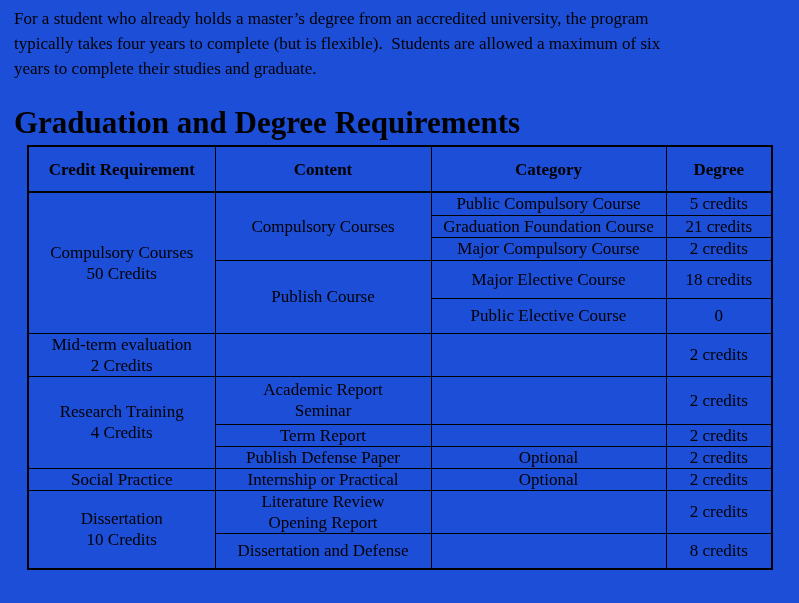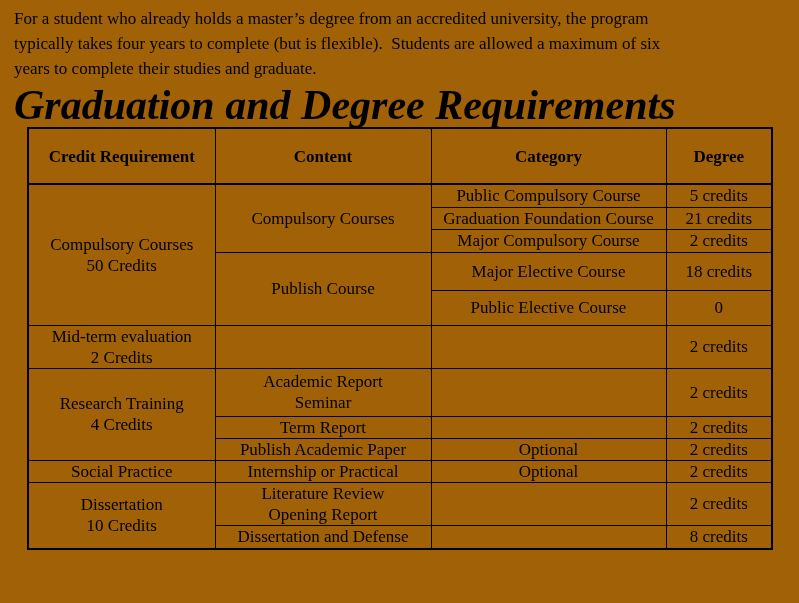--- a/index.html
+++ b/index.html
@@ -4,39 +4,38 @@
 <style>
   html, body { margin: 0; padding: 0; background: #ffffff; }
   body {
     color: #000000;
     font-family: "Liberation Serif", "DejaVu Serif", serif;
   }
   .page {
     position: relative;
     width: 799px;
     height: 603px;
-    background: #a16207;
+    background: #1d4ed8;
     overflow: hidden;
   }
   .body-text {
     font-size: 17px;
     margin: 0 20px 0 14px;
     white-space: pre-wrap;
   }
   .intro {
     padding-top: 6px;
     line-height: 25px;
   }
   .section-heading {
-    font-size: 42px;
+    font-size: 31px;
     line-height: 36px;
     font-weight: bold;
-    margin: 6px 20px 0 14px;
+    margin: 24px 20px 0 14px;
     white-space: pre-wrap;
-    font-style: italic;
   }
   .summary {
     margin-top: 12px;
     line-height: 22px;
   }
   table.credit-table {
     border-collapse: collapse;
     table-layout: fixed;
     margin: 4px 0 0 27px;
     width: 744px;
@@ -70,21 +69,21 @@
 
 
   <table class="credit-table">
     <colgroup>
       <col style="width:187px">
       <col style="width:216px">
       <col style="width:235px">
       <col style="width:106px">
     </colgroup>
     <thead>
-      <tr style="height:56px">
+      <tr style="height:46px">
         <th>Credit Requirement</th>
         <th>Content</th>
         <th>Category</th>
         <th>Degree</th>
       </tr>
     </thead>
     <tbody>
       <tr style="height:23px">
         <td rowspan="5">Compulsory Courses
 50 Credits</td>
@@ -123,39 +122,39 @@
 Seminar</td>
         <td></td>
         <td>2 credits</td>
       </tr>
       <tr style="height:22px">
         <td>Term Report</td>
         <td></td>
         <td>2 credits</td>
       </tr>
       <tr style="height:22px">
-        <td>Publish Academic Paper</td>
+        <td>Publish Defense Paper</td>
         <td>Optional</td>
         <td>2 credits</td>
       </tr>
       <tr style="height:22px">
         <td>Social Practice</td>
         <td>Internship or Practical</td>
         <td>Optional</td>
         <td>2 credits</td>
       </tr>
       <tr style="height:42px">
         <td rowspan="2">Dissertation
 10 Credits</td>
         <td>Literature Review
 Opening Report</td>
         <td></td>
         <td>2 credits</td>
       </tr>
-      <tr style="height:24px">
+      <tr style="height:36px">
         <td>Dissertation and Defense</td>
         <td></td>
         <td>8 credits</td>
       </tr>
     </tbody>
   </table>
 
 </div>
 
 </body></html>

